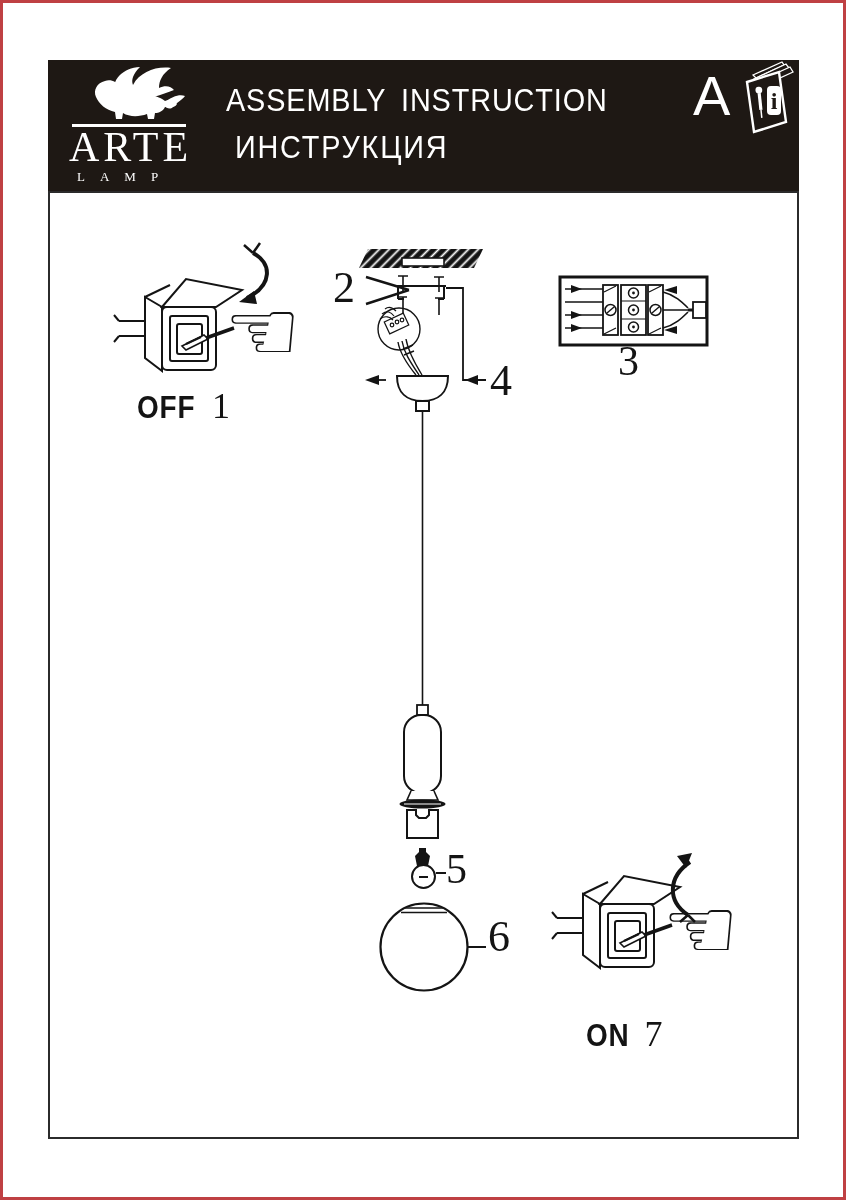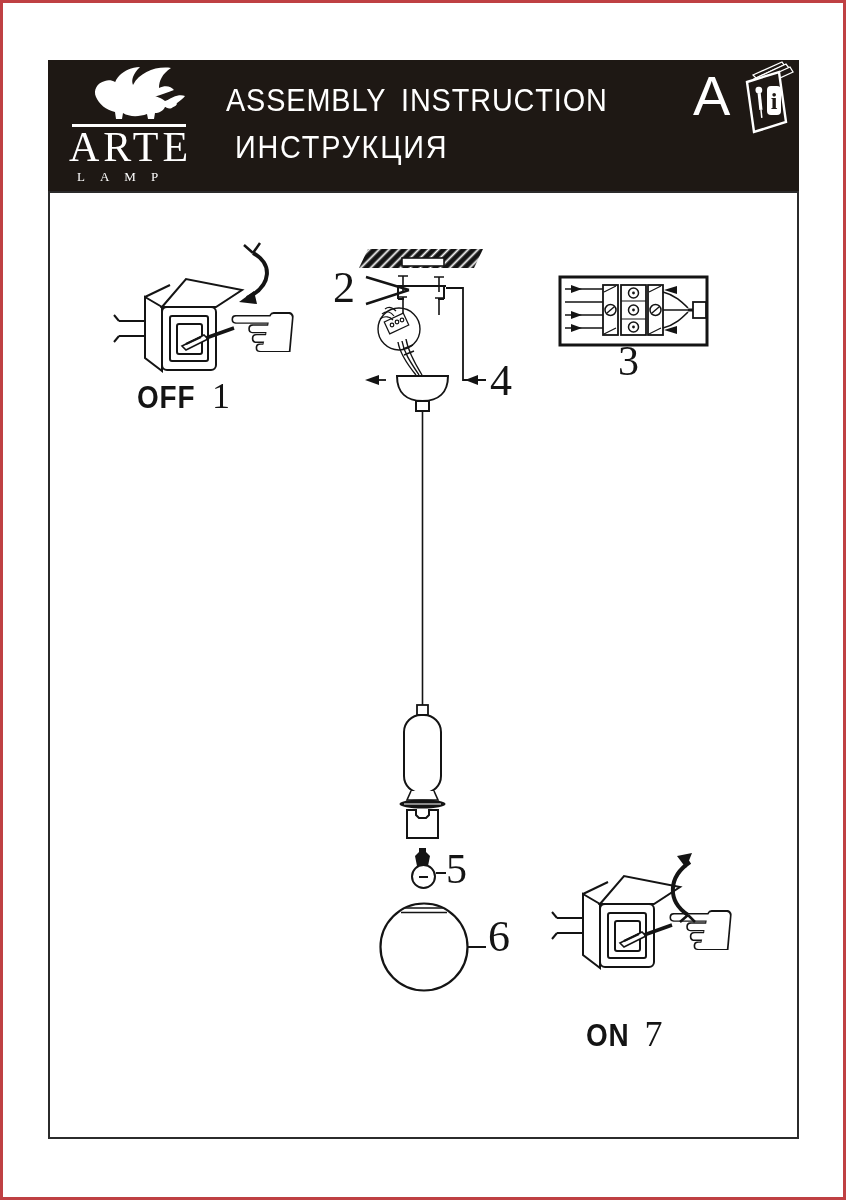--- a/index.html
+++ b/index.html
@@ -28,21 +28,21 @@
   .art{position:absolute;left:0;top:0;width:846px;height:1200px;z-index:2;pointer-events:none;}
   
   .num{position:absolute;z-index:4;font-family:"Liberation Serif","DejaVu Serif",serif;
        font-size:44px;color:#141414;line-height:1;}
   #n2{left:333px;top:266px;}
   #n3{left:618px;top:340px;font-size:42px;}
   #n4{left:490px;top:359px;}
   #n5{left:446px;top:848px;font-size:42px;}
   #n6{left:488px;top:915px;}
   .switch-label{position:absolute;z-index:4;color:#141414;line-height:1;white-space:nowrap;}
-  #off-label{left:137px;top:378px;}
+  #off-label{left:137px;top:388px;}
   #on-label{left:586px;top:1016px;}
   .switch-word{font-family:"Liberation Sans",sans-serif;font-weight:bold;font-size:31px;
                display:inline-block;transform:scaleX(.9);transform-origin:left bottom;letter-spacing:1px;}
   .switch-num{font-family:"Liberation Serif",serif;font-size:36px;margin-left:10px;}
   .hand{position:absolute;z-index:3;font-family:"DejaVu Sans",sans-serif;font-size:86px;
         line-height:1;color:#141414;}
   #hand-off{left:224px;top:288px;}
   #hand-on{left:662px;top:886px;}
 </style>
 </head>

